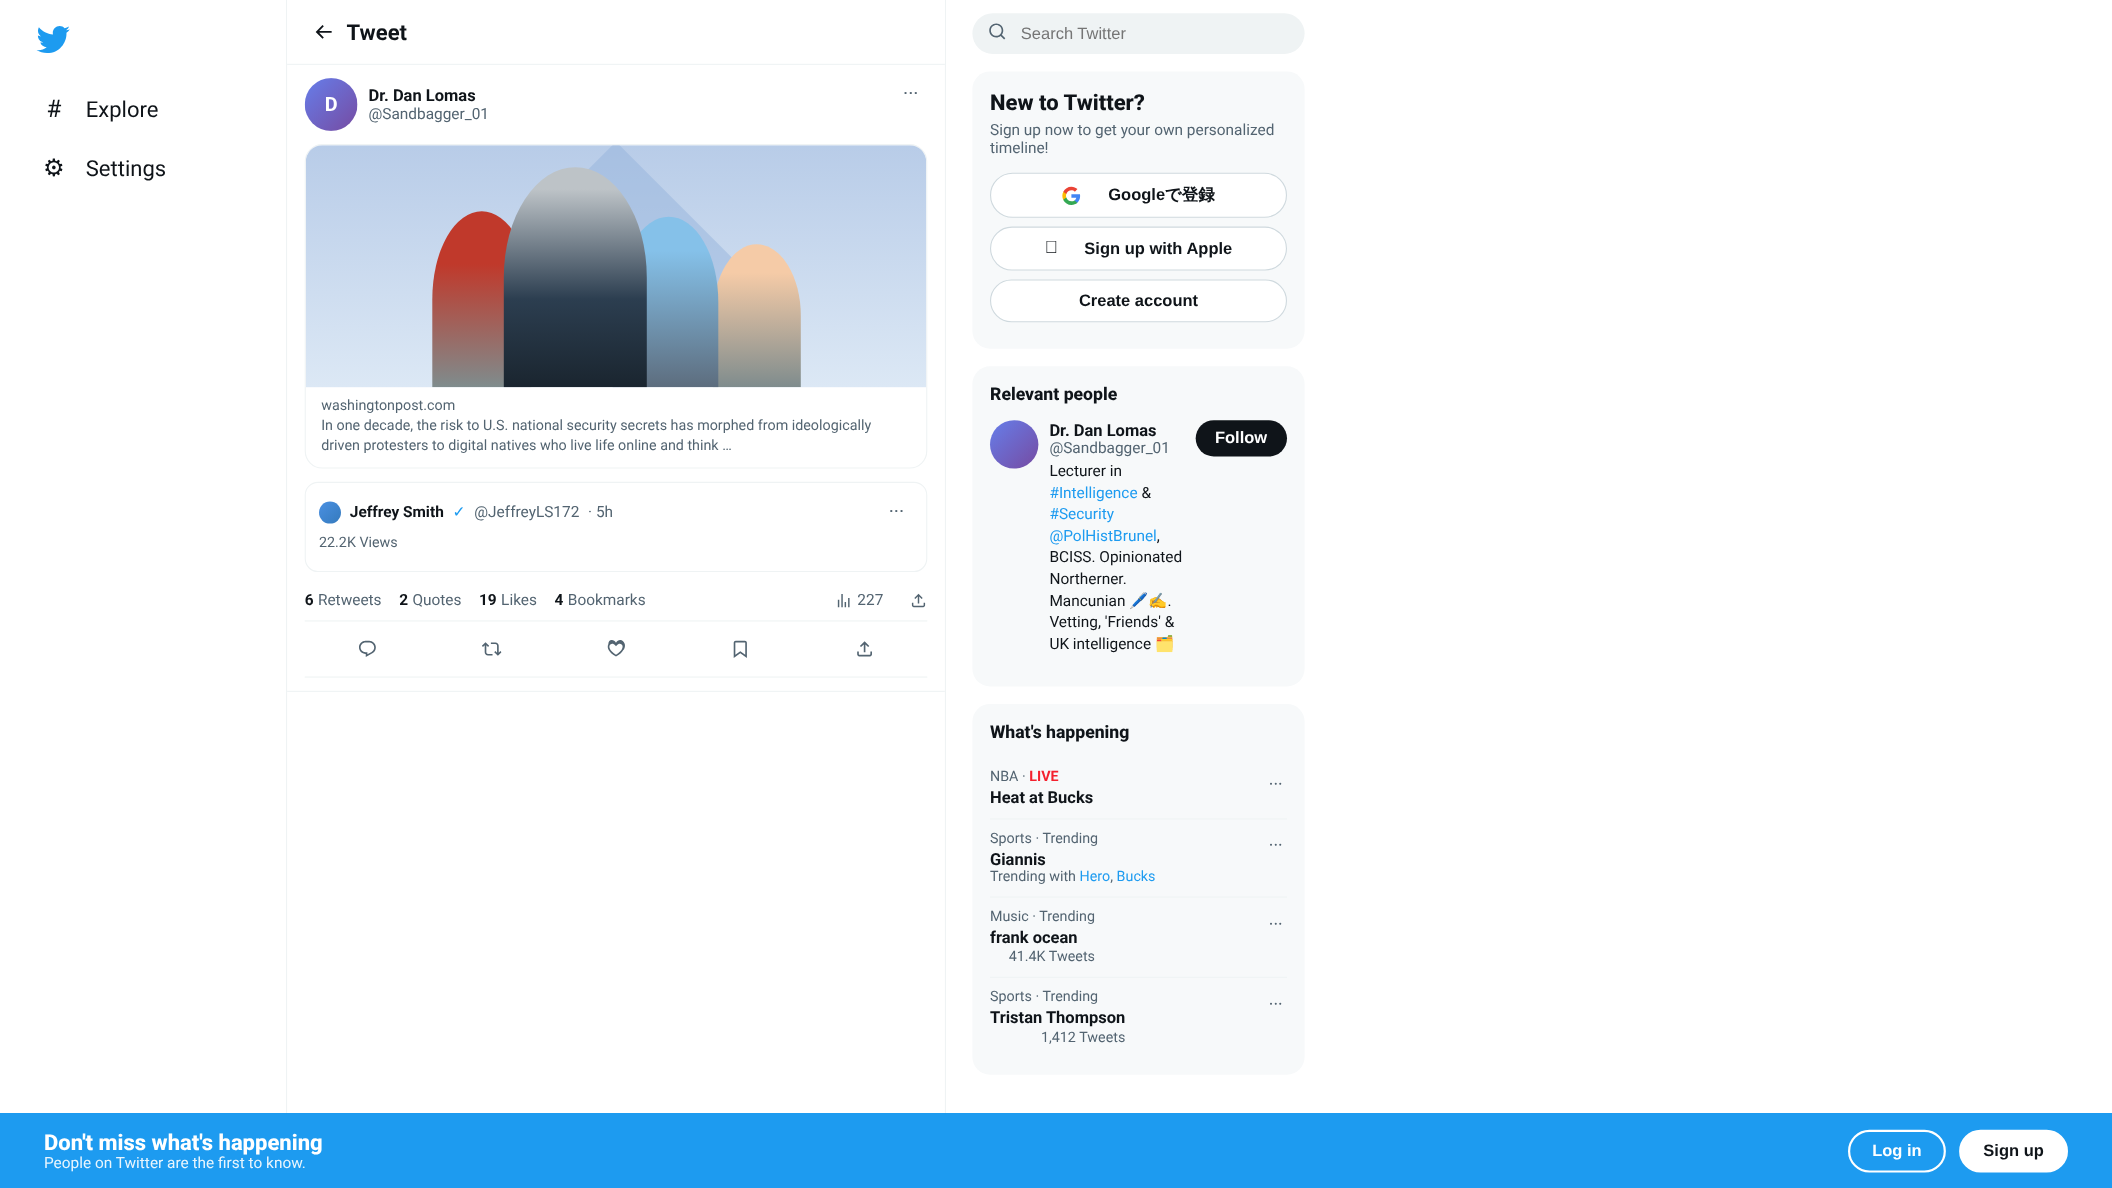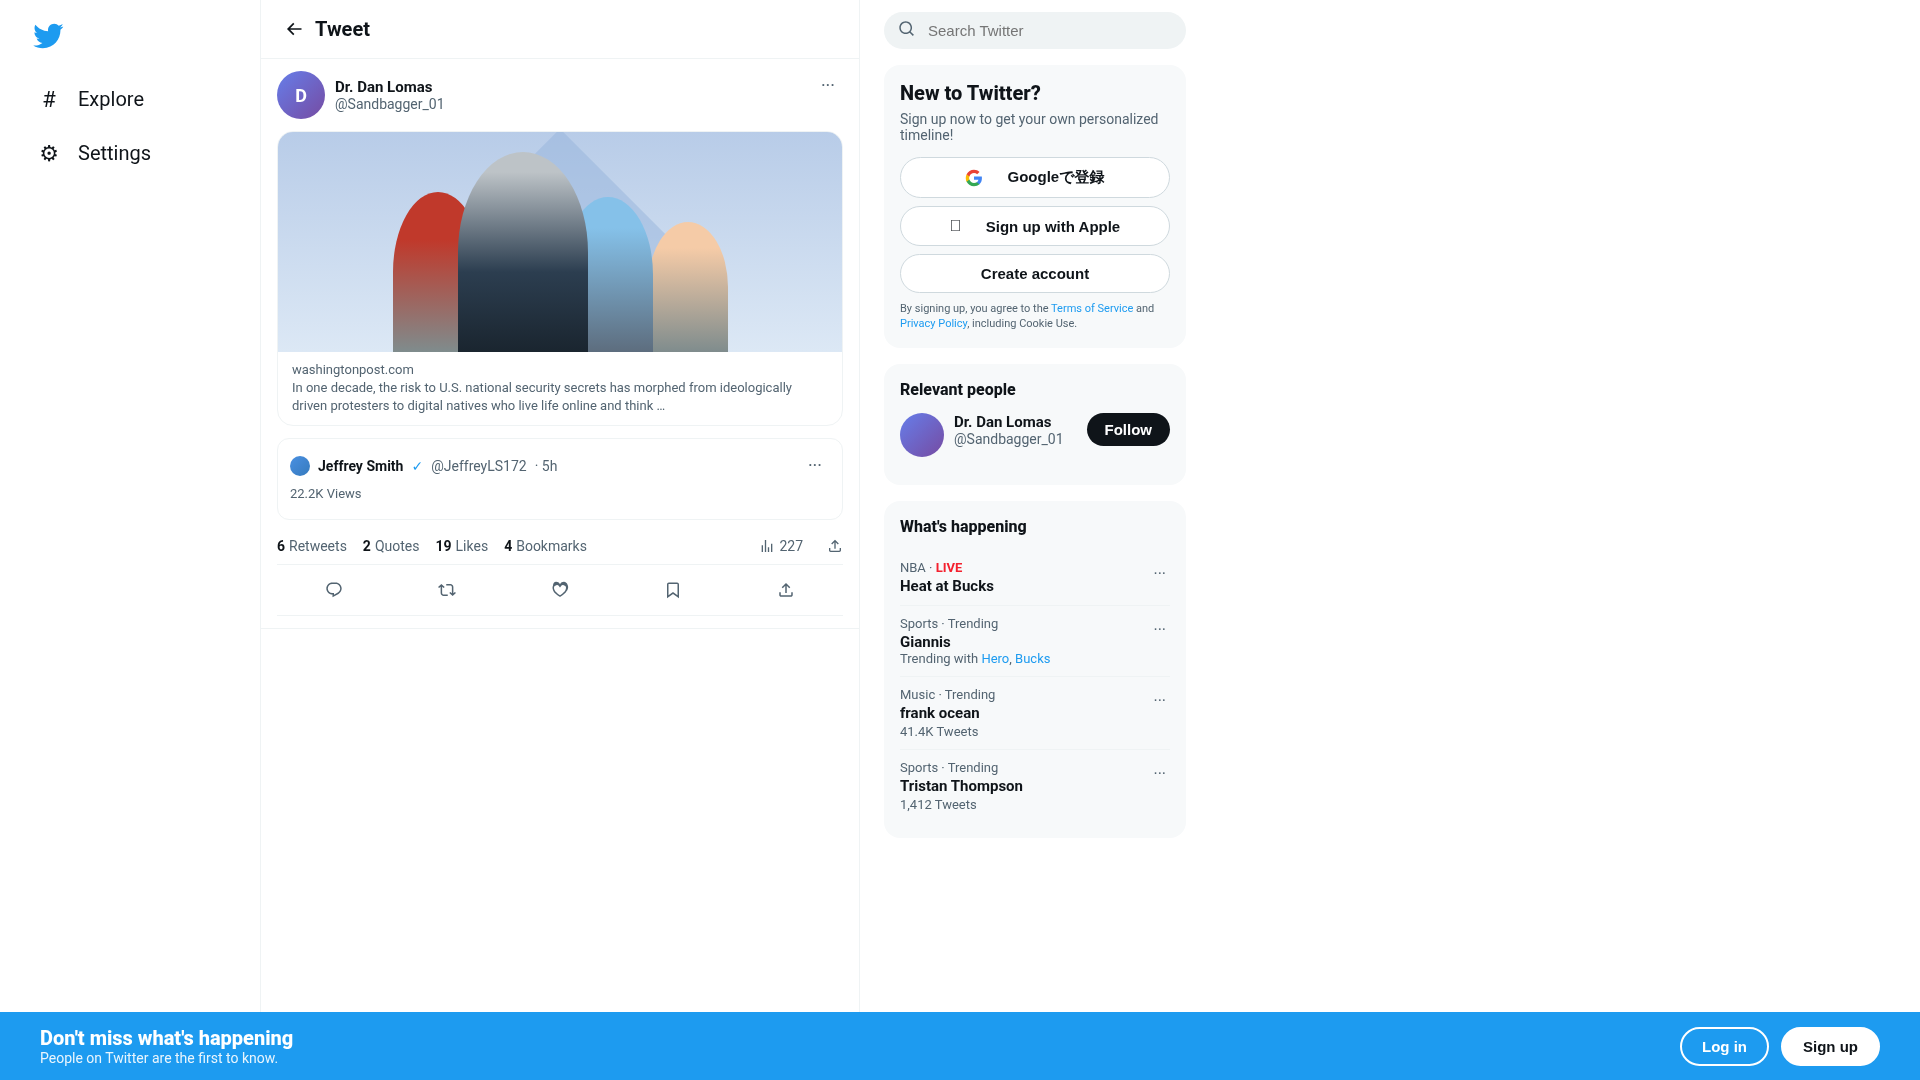--- a/index.html
+++ b/index.html
@@ -87,21 +87,21 @@
     .relevant-handle { font-size: 14px; color: #536471; }
     .relevant-bio { font-size: 14px; color: #0f1419; line-height: 1.4; margin-top: 4px; }
     .relevant-bio a { color: #1d9bf0; text-decoration: none; }
     .follow-btn { background: #0f1419; color: #fff; border: none; border-radius: 9999px; padding: 8px 18px; font-size: 15px; font-weight: 700; cursor: pointer; white-space: nowrap; flex-shrink: 0; }
 
     
     .trending-item { padding: 10px 0; border-bottom: 1px solid #eff3f4; display: flex; align-items: flex-start; justify-content: space-between; }
     .trending-item:last-child { border-bottom: none; }
     .trending-label { font-size: 13px; color: #536471; margin-bottom: 2px; }
     .trending-name { font-size: 15px; font-weight: 700; color: #0f1419; }
-    .trending-count { font-size: 13px; color: #536471; margin-top: 2px; }
+    .trending-count { font-size: 13px; color: #536471; margin-top: 2px; text-align: right; }
     .trending-live { color: #f4212e; font-weight: 700; }
     .trending-more { color: #536471; cursor: pointer; padding: 4px; font-size: 16px; }
     .trending-with { font-size: 13px; color: #536471; }
     .trending-with a { color: #1d9bf0; text-decoration: none; }
 
     
     .bottom-banner { background: #1d9bf0; color: #fff; padding: 14px 40px; display: flex; align-items: center; justify-content: space-between; position: fixed; bottom: 0; left: 0; right: 0; z-index: 100; }
     .banner-text { display: flex; flex-direction: column; }
     .banner-title { font-size: 20px; font-weight: 800; }
     .banner-sub { font-size: 14px; opacity: 0.9; }
@@ -275,32 +275,32 @@
         </svg>
         <span>Googleで登録</span>
       </button>
       <button class="auth-btn">
         <span class="apple-logo"></span>
         <span>Sign up with Apple</span>
       </button>
       <button class="auth-btn create">
         <span>Create account</span>
       </button>
-      <div class="terms-text">
-        <span>By signing up, you agree to the </span><a href="#">Terms of Service</a><span> and </span><a href="#">Privacy Policy</a><span>, including Cookie Use.</span>
-      </div>
     </div>
 
     <div class="sidebar-section">
       <div class="sidebar-section-title">Relevant people</div>
       <div class="relevant-person">
         <div class="relevant-avatar" style="background: linear-gradient(135deg, #667eea 0%, #764ba2 100%);"></div>
         <div class="relevant-info">
           <div class="relevant-name">Dr. Dan Lomas</div>
           <div class="relevant-handle">@Sandbagger_01</div>
+          <div class="relevant-bio">
+            <span>Lecturer in </span><a href="#">#Intelligence</a><span> &amp; </span><a href="#">#Security</a> <a href="#">@PolHistBrunel</a><span>, BCISS. Opinionated Northerner. Mancunian 🖊️✍️. Vetting, 'Friends' &amp; UK intelligence 🗂️</span>
+          </div>
         </div>
         <button class="follow-btn">Follow</button>
       </div>
     </div>
 
     <div class="sidebar-section">
       <div class="sidebar-section-title">What's happening</div>
 
       <div class="trending-item">
         <div>

